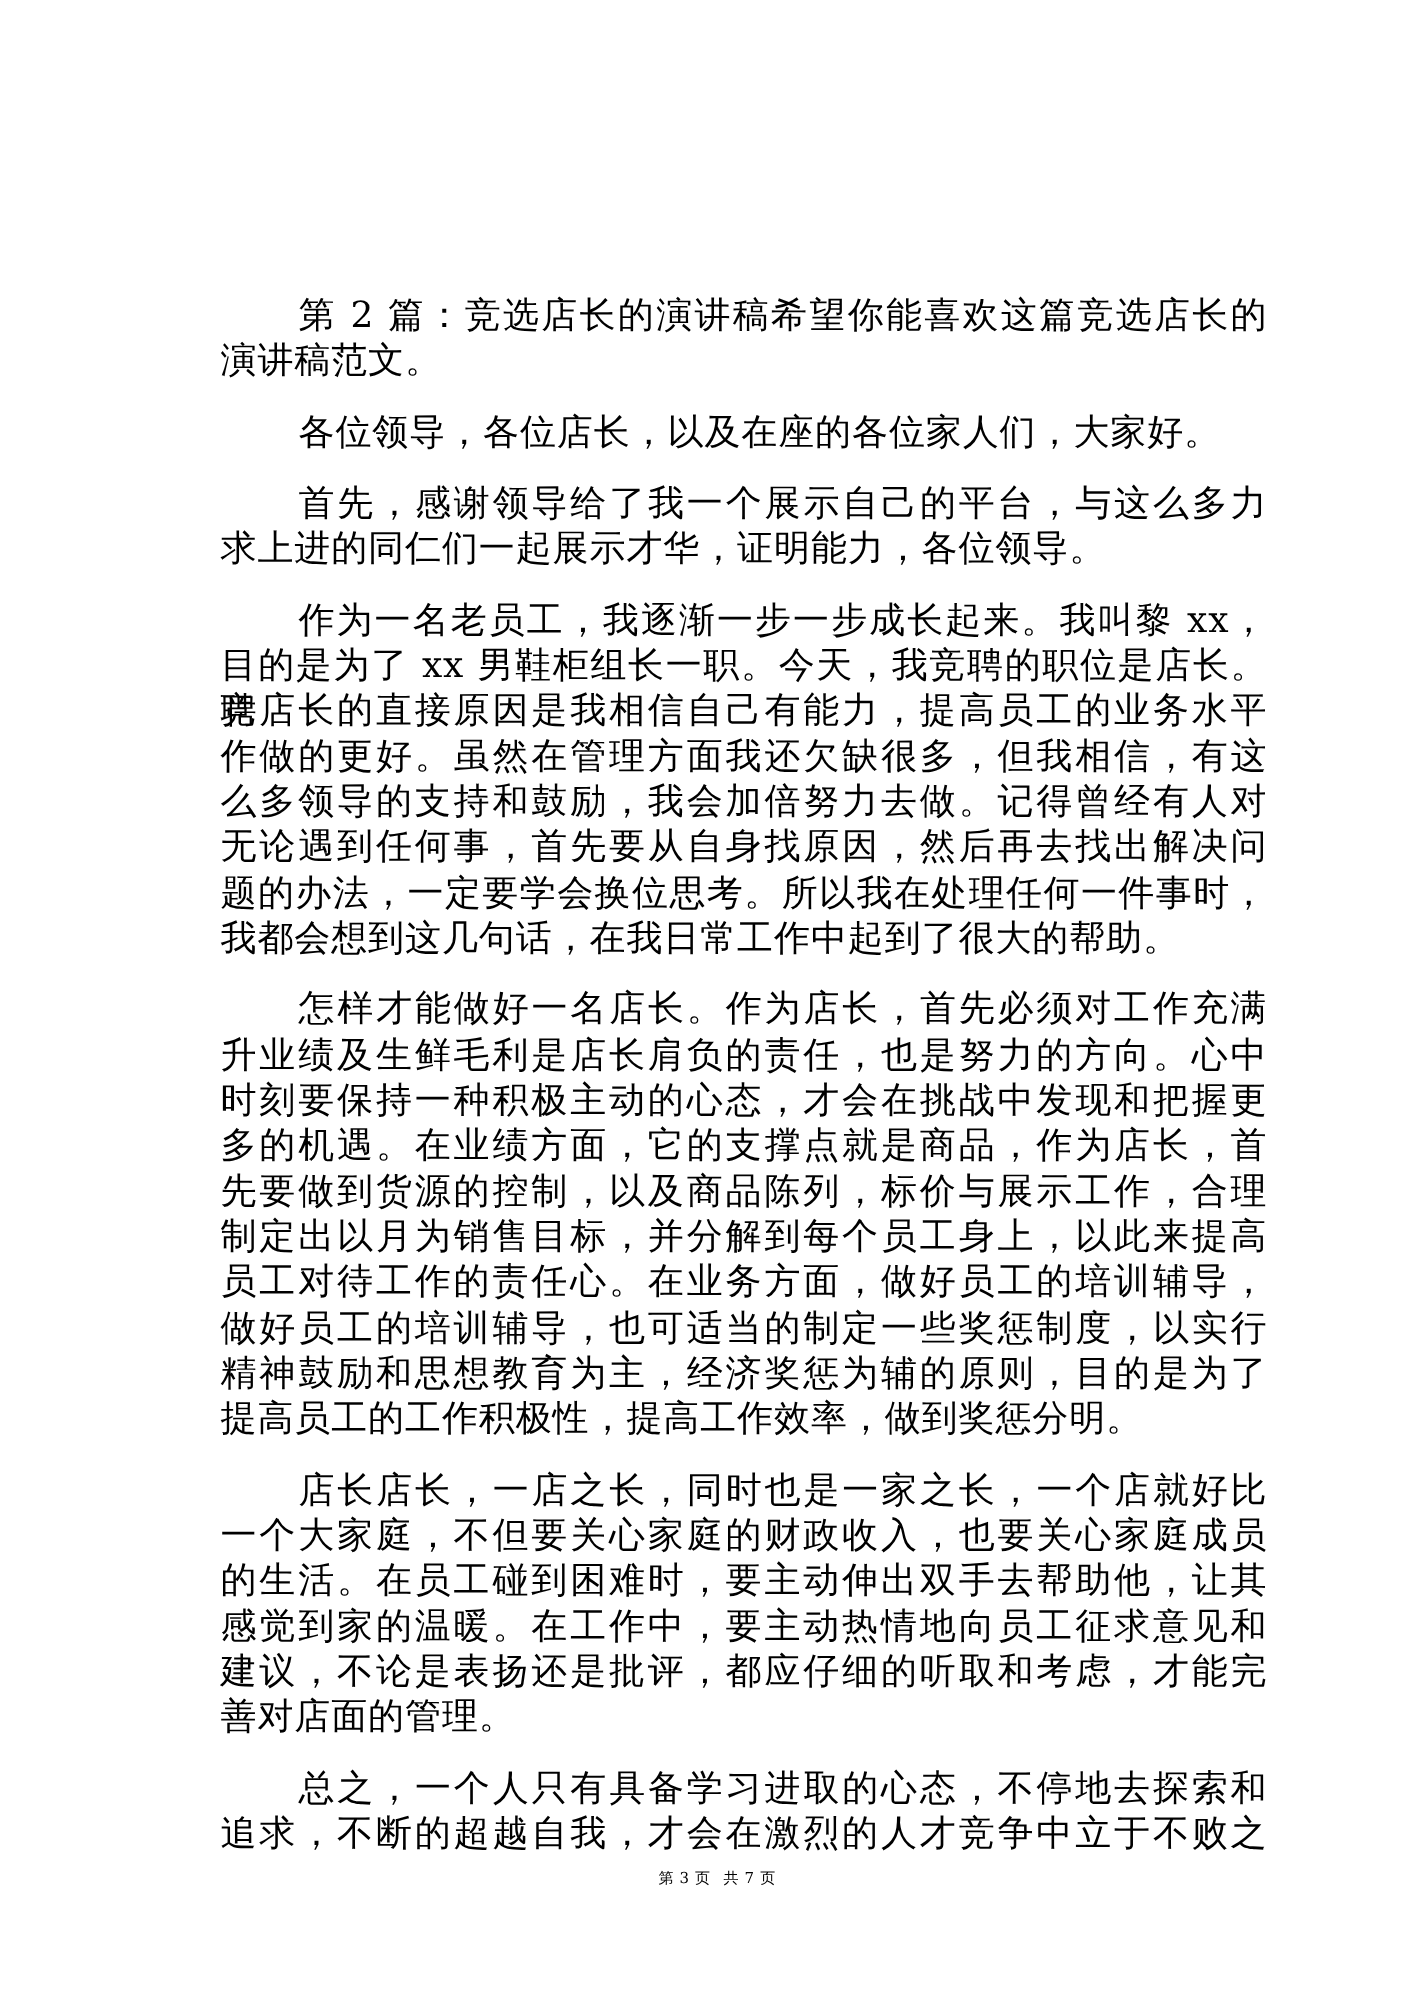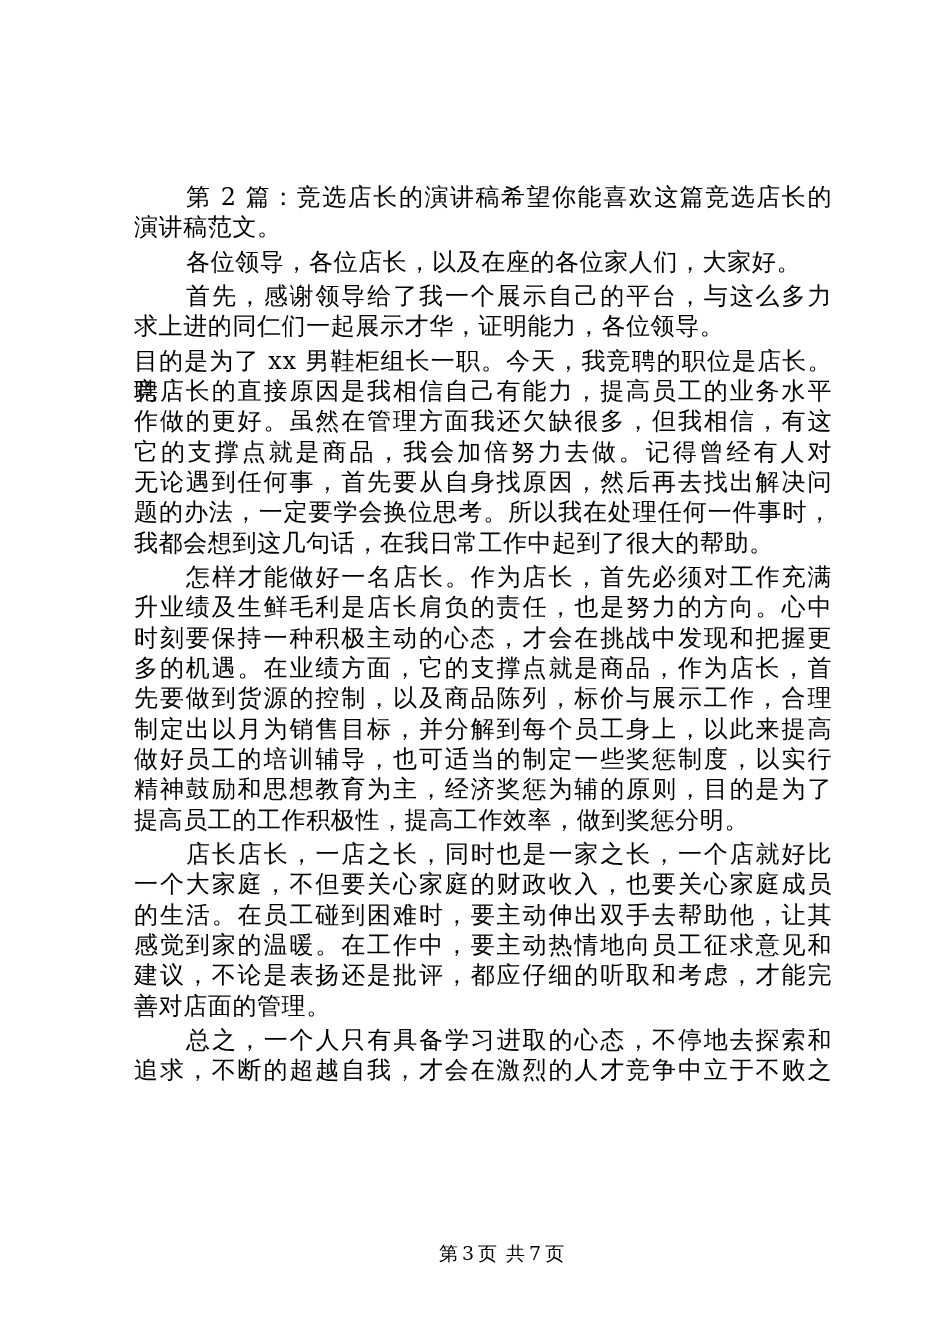--- a/index.html
+++ b/index.html
@@ -26,21 +26,21 @@
     .body-text {
       position: absolute;
       left: 130px;
       top: 178px;
       width: 698px;
       font-size: 24px;
       line-height: 30.34px;
       letter-spacing: 0.6px;
     }
     .paragraph {
-      margin: 4px;
+      margin: 17px;
       padding: 0;
     }
     .line {
       display: block;
       width: 698px;
       box-sizing: border-box;
       height: 30.34px;
       overflow: visible;
       text-align: justify;
       text-align-last: justify;
@@ -51,21 +51,21 @@
     }
     .line.last {
       text-align: center;
       text-align-last: left;
     }
     .footer {
       position: absolute;
       left: 439px;
       top: 1243px;
       height: 20px;
-      font-size: 19px;
+      font-size: 10px;
       line-height: 20px;
       letter-spacing: 1px;
       white-space: nowrap;
       text-align: center;
     }
     .footer .num {
       margin: 0 3px;
     }
     .footer .gap {
       display: inline-block;
@@ -87,36 +87,38 @@
     <div class="paragraph">
       <div class="line first last">各位领导，各位店长，以及在座的各位家人们，大家好。</div>
     </div>
 
     <div class="paragraph">
       <div class="line first">首先，感谢领导给了我一个展示自己的平台，与这么多力</div>
       <div class="line last">求上进的同仁们一起展示才华，证明能力，各位领导。</div>
     </div>
 
     <div class="paragraph">
+      <div class="line first">作为一名老员工，我逐渐一步一步成长起来。我叫黎 xx，</div>
       <div class="line">目的是为了 xx 男鞋柜组长一职。今天，我竞聘的职位是店长。竞</div>
       <div class="line">聘店长的直接原因是我相信自己有能力，提高员工的业务水平</div>
       <div class="line">作做的更好。虽然在管理方面我还欠缺很多，但我相信，有这</div>
-      <div class="line">它的支撑点就是商品，我会加倍努力去做。记得曾经有人对</div>
+      <div class="line">么多领导的支持和鼓励，我会加倍努力去做。记得曾经有人对</div>
       <div class="line">无论遇到任何事，首先要从自身找原因，然后再去找出解决问</div>
       <div class="line">题的办法，一定要学会换位思考。所以我在处理任何一件事时，</div>
       <div class="line last">我都会想到这几句话，在我日常工作中起到了很大的帮助。</div>
     </div>
 
     <div class="paragraph">
       <div class="line first">怎样才能做好一名店长。作为店长，首先必须对工作充满</div>
       <div class="line">升业绩及生鲜毛利是店长肩负的责任，也是努力的方向。心中</div>
       <div class="line">时刻要保持一种积极主动的心态，才会在挑战中发现和把握更</div>
       <div class="line">多的机遇。在业绩方面，它的支撑点就是商品，作为店长，首</div>
       <div class="line">先要做到货源的控制，以及商品陈列，标价与展示工作，合理</div>
       <div class="line">制定出以月为销售目标，并分解到每个员工身上，以此来提高</div>
+      <div class="line">员工对待工作的责任心。在业务方面，做好员工的培训辅导，</div>
       <div class="line">做好员工的培训辅导，也可适当的制定一些奖惩制度，以实行</div>
       <div class="line">精神鼓励和思想教育为主，经济奖惩为辅的原则，目的是为了</div>
       <div class="line last">提高员工的工作积极性，提高工作效率，做到奖惩分明。</div>
     </div>
 
     <div class="paragraph">
       <div class="line first">店长店长，一店之长，同时也是一家之长，一个店就好比</div>
       <div class="line">一个大家庭，不但要关心家庭的财政收入，也要关心家庭成员</div>
       <div class="line">的生活。在员工碰到困难时，要主动伸出双手去帮助他，让其</div>
       <div class="line">感觉到家的温暖。在工作中，要主动热情地向员工征求意见和</div>

